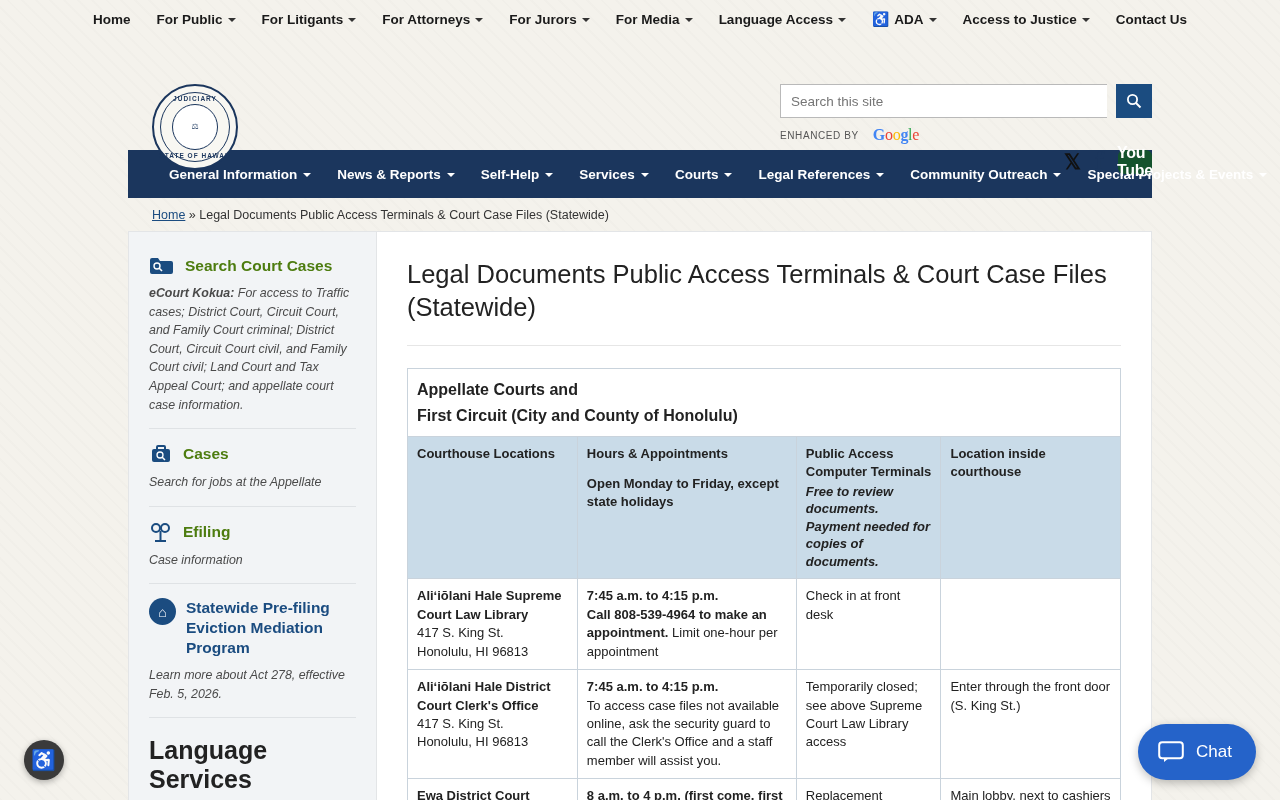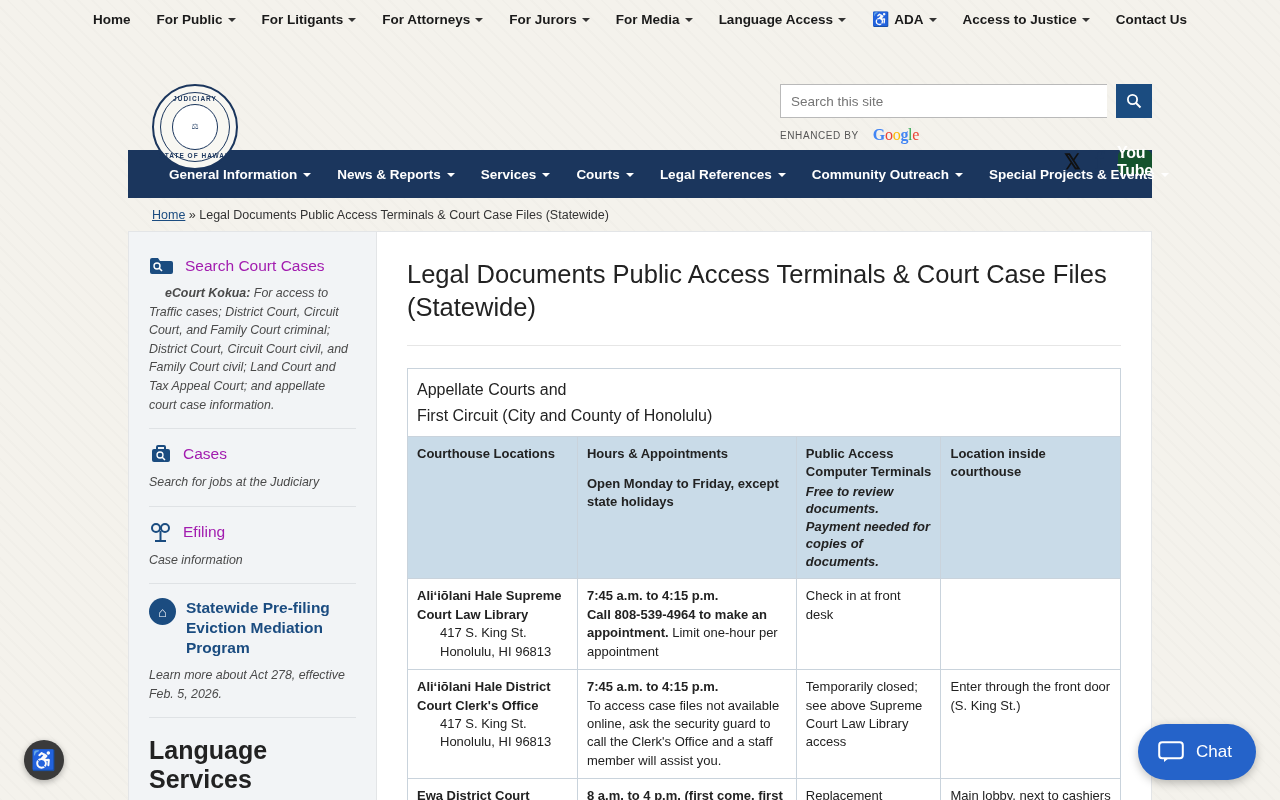--- a/index.html
+++ b/index.html
@@ -210,30 +210,30 @@
     border: 1px solid #e3e5e7;
     border-right: none;
     padding: 24px 20px 20px 20px;
   }
   .side-block { padding-bottom: 14px; border-bottom: 1px solid #dfe2e5; margin-bottom: 14px; }
   .side-head {
     display: flex; align-items: center; gap: 10px;
     margin-bottom: 8px;
   }
   .side-head .t {
-    font-size: 15.5px; font-weight: normal; color: #a21caf;
+    font-size: 15.5px; font-weight: bold; color: #4d7c0f;
   }
   .side-icon { color: #1b4c80; display: flex; align-items: center; }
   .side-desc {
     font-size: 12.4px;
     font-style: italic;
     color: #4a4a4a;
     line-height: 1.5;
   }
-  .side-desc b { font-style: italic; margin-left: 16px; }
+  .side-desc b { font-style: italic; }
   .side-link-block .t { color: #1b4c80; font-weight: bold; font-size: 15.5px; line-height: 1.28; }
   .home-icon {
     width: 27px; height: 27px; border-radius: 50%;
     background: #1b4c80; color: #fff;
     display: flex; align-items: center; justify-content: center;
     font-size: 14px;
     flex: none;
   }
   .lang-title {
     font-size: 25px;
@@ -273,34 +273,34 @@
   }
   table.ct th, table.ct td {
     border: 1px solid #c9d3dc;
     padding: 8px 9px;
     vertical-align: top;
     text-align: left;
   }
   .tbl-title td {
     text-align: center;
     font-size: 16px;
-    font-weight: normal;
+    font-weight: bold;
     padding: 14px 8px;
     line-height: 1.6;
   }
   .hdr th {
     background: #c9dbe8;
     font-weight: bold;
     line-height: 1.35;
     margin-left: 24px;
   }
   .hdr th .sub { display:block; margin-top: 12px; }
   .hdr th .ital { font-style: italic; font-weight: bold; display:block; margin-top: 2px;}
   td.loc { font-weight: bold; }
-  td.loc .addr { font-weight: normal; margin-left: 23px; }
+  td.loc .addr { font-weight: normal; }
   .b { font-weight: bold; }
   td, th { line-height: 1.42; }
 
   .col1 { width: 172px; }
   .col2 { width: 222px; }
   .col3 { width: 146px; }
   .col4 { width: 182px; }
 
   
   .access-btn {
@@ -406,20 +406,24 @@
   </div>
 </div>
 
 <div class="mainnav">
   <div class="mitem">
       <span>General Information</span>
       <i class="caret"></i>
     </div>
   <div class="mitem">
       <span>News &amp; Reports</span>
+      <i class="caret"></i>
+    </div>
+  <div class="mitem">
+      <span>Self-Help</span>
       <i class="caret"></i>
     </div>
   <div class="mitem">
       <span>Services</span>
       <i class="caret"></i>
     </div>
   <div class="mitem">
       <span>Courts</span>
       <i class="caret"></i>
     </div>
@@ -468,21 +472,21 @@
         <span class="side-icon">
           <svg width="24" height="22" viewBox="0 0 24 22">
             <rect x="3" y="6" width="18" height="13" rx="2" fill="#1b4c80"></rect>
             <rect x="8" y="3" width="8" height="4" rx="1" fill="none" stroke="#1b4c80" stroke-width="2"></rect>
             <circle cx="11" cy="12" r="3" fill="none" stroke="#fff" stroke-width="1.3"></circle>
             <line x1="13" y1="14" x2="16" y2="17" stroke="#fff" stroke-width="1.5"></line>
           </svg>
         </span>
         <span class="t">Cases</span>
       </div>
-      <div class="side-desc">Search for jobs at the Judiciary</div>
+      <div class="side-desc">Search for jobs at the Appellate</div>
     </div>
 
     <div class="side-block">
       <div class="side-head">
         <span class="side-icon">
           <svg width="24" height="22" viewBox="0 0 24 22">
             <circle cx="7" cy="7" r="4" fill="none" stroke="#1b4c80" stroke-width="2"></circle>
             <circle cx="16" cy="7" r="4" fill="none" stroke="#1b4c80" stroke-width="2"></circle>
             <line x1="11.5" y1="10" x2="11.5" y2="20" stroke="#1b4c80" stroke-width="2"></line>
             <line x1="6" y1="20" x2="17" y2="20" stroke="#1b4c80" stroke-width="2"></line>

